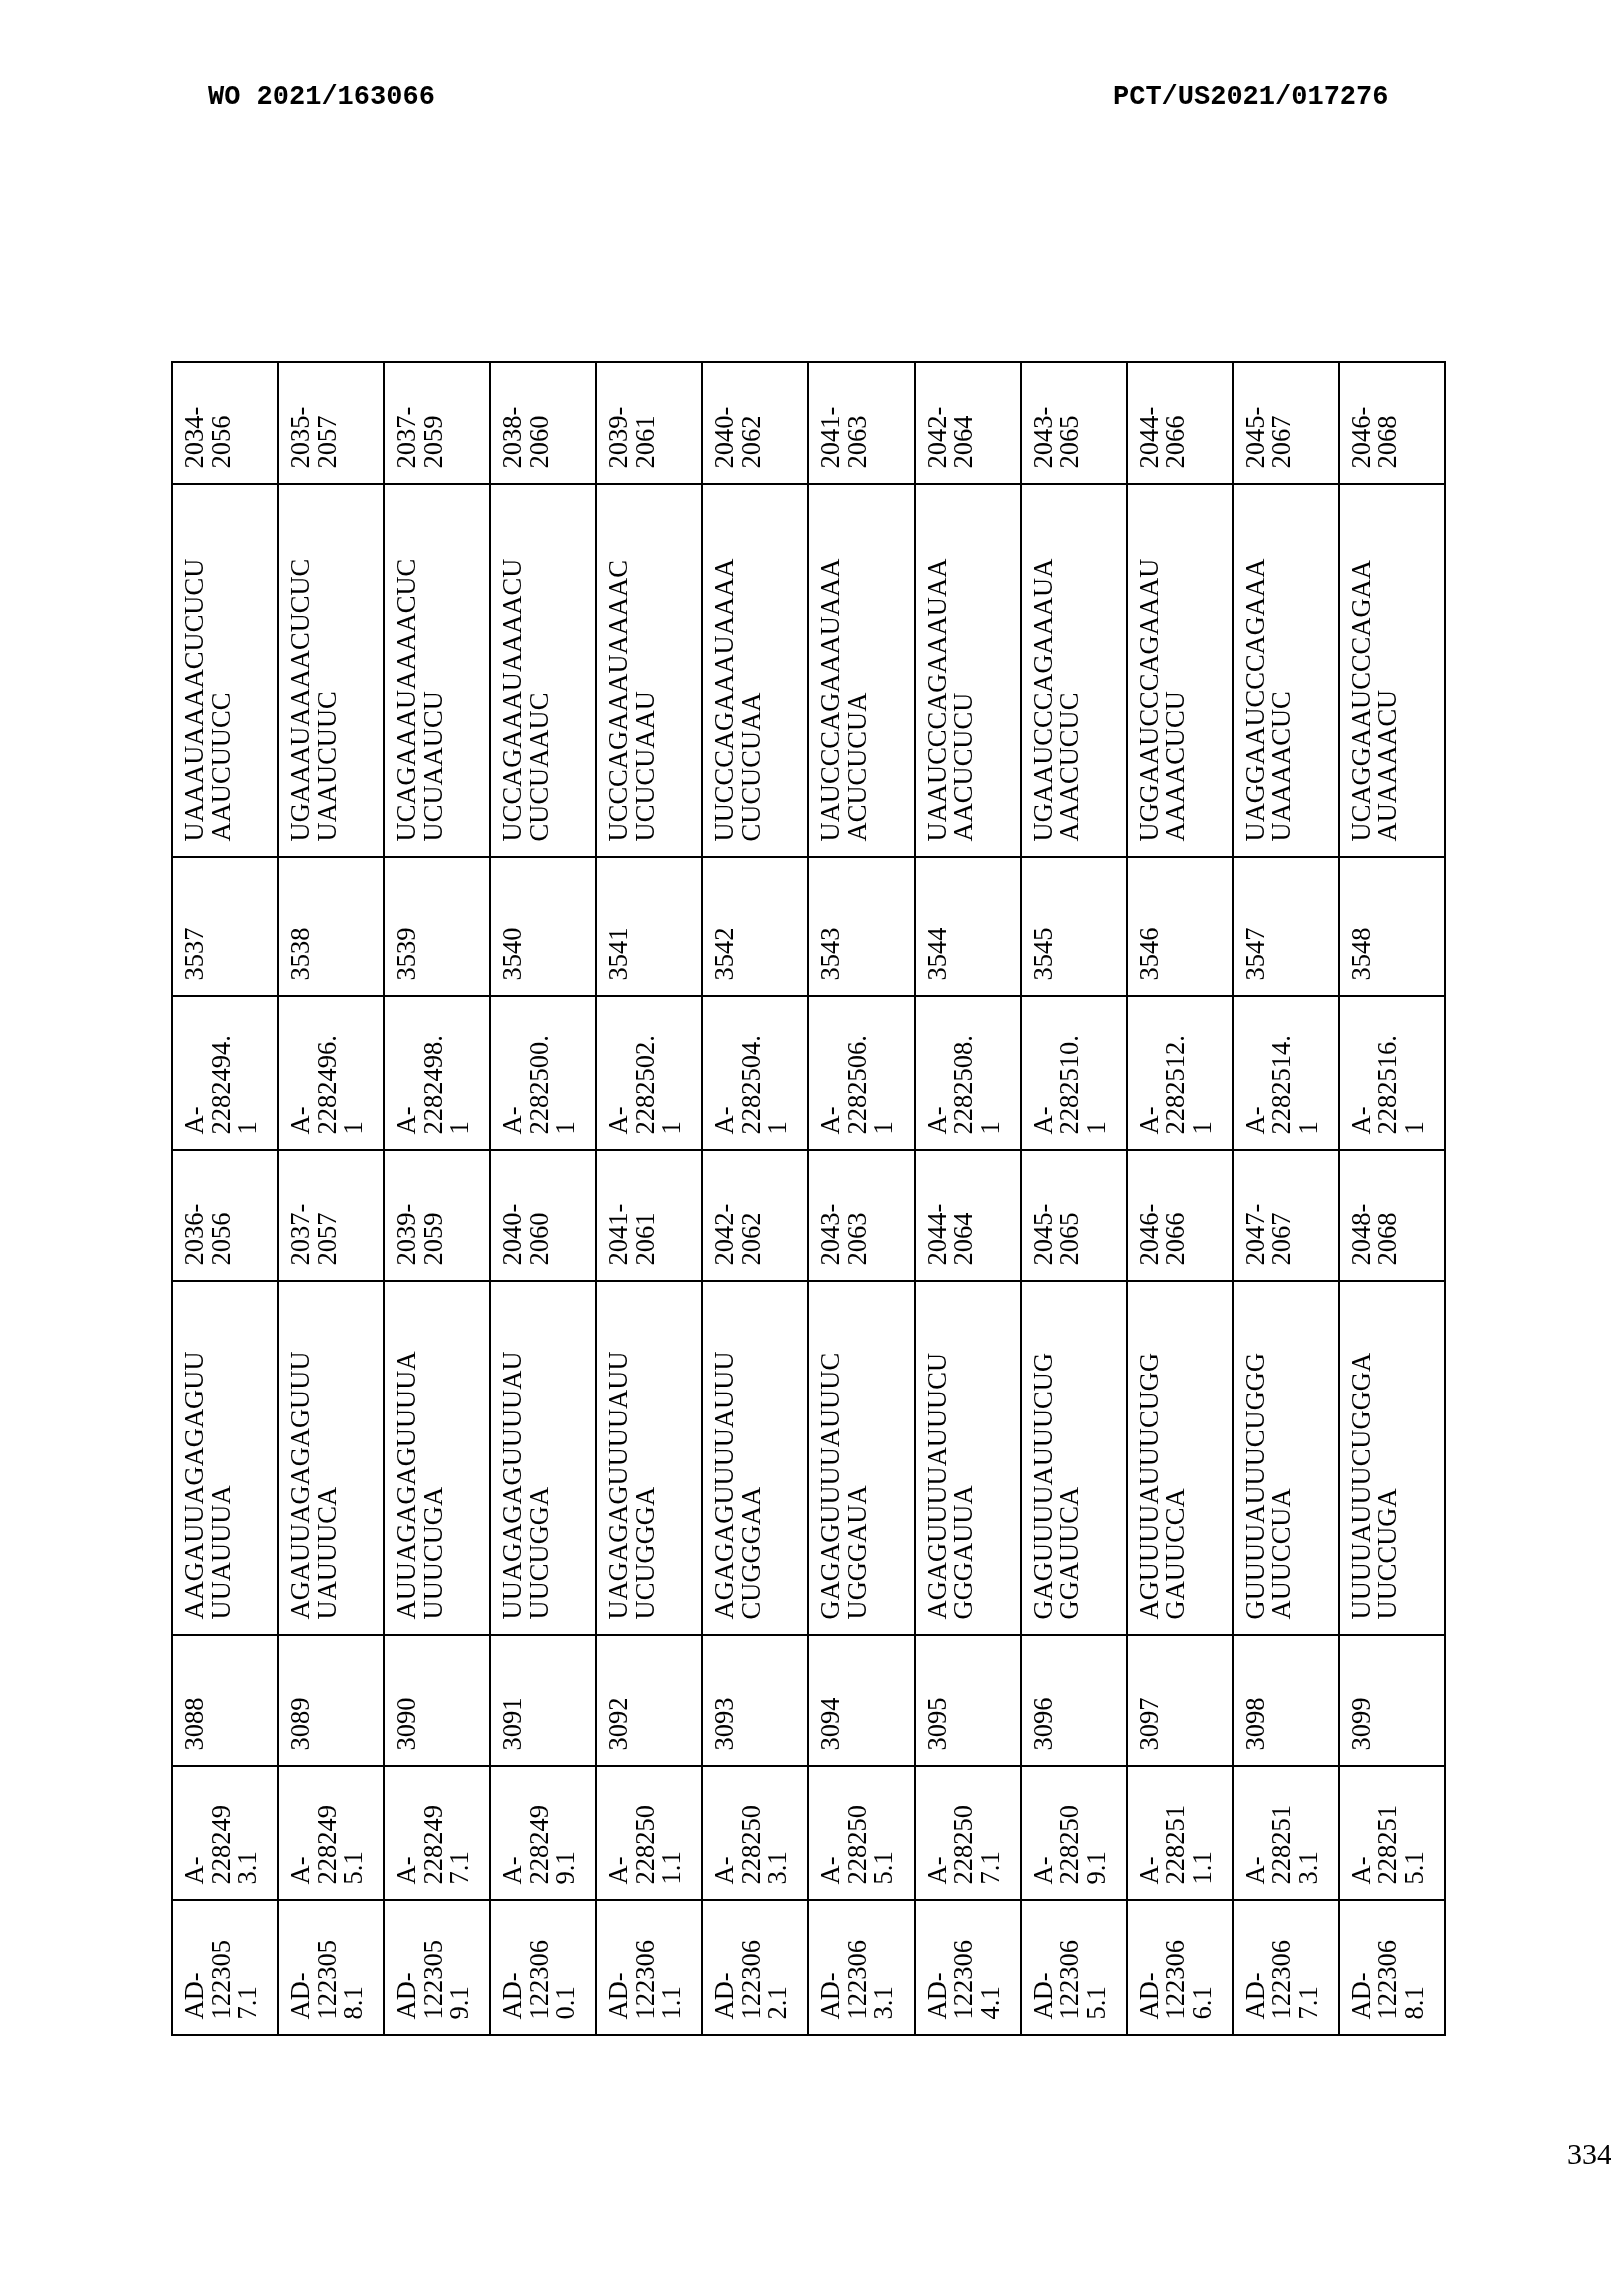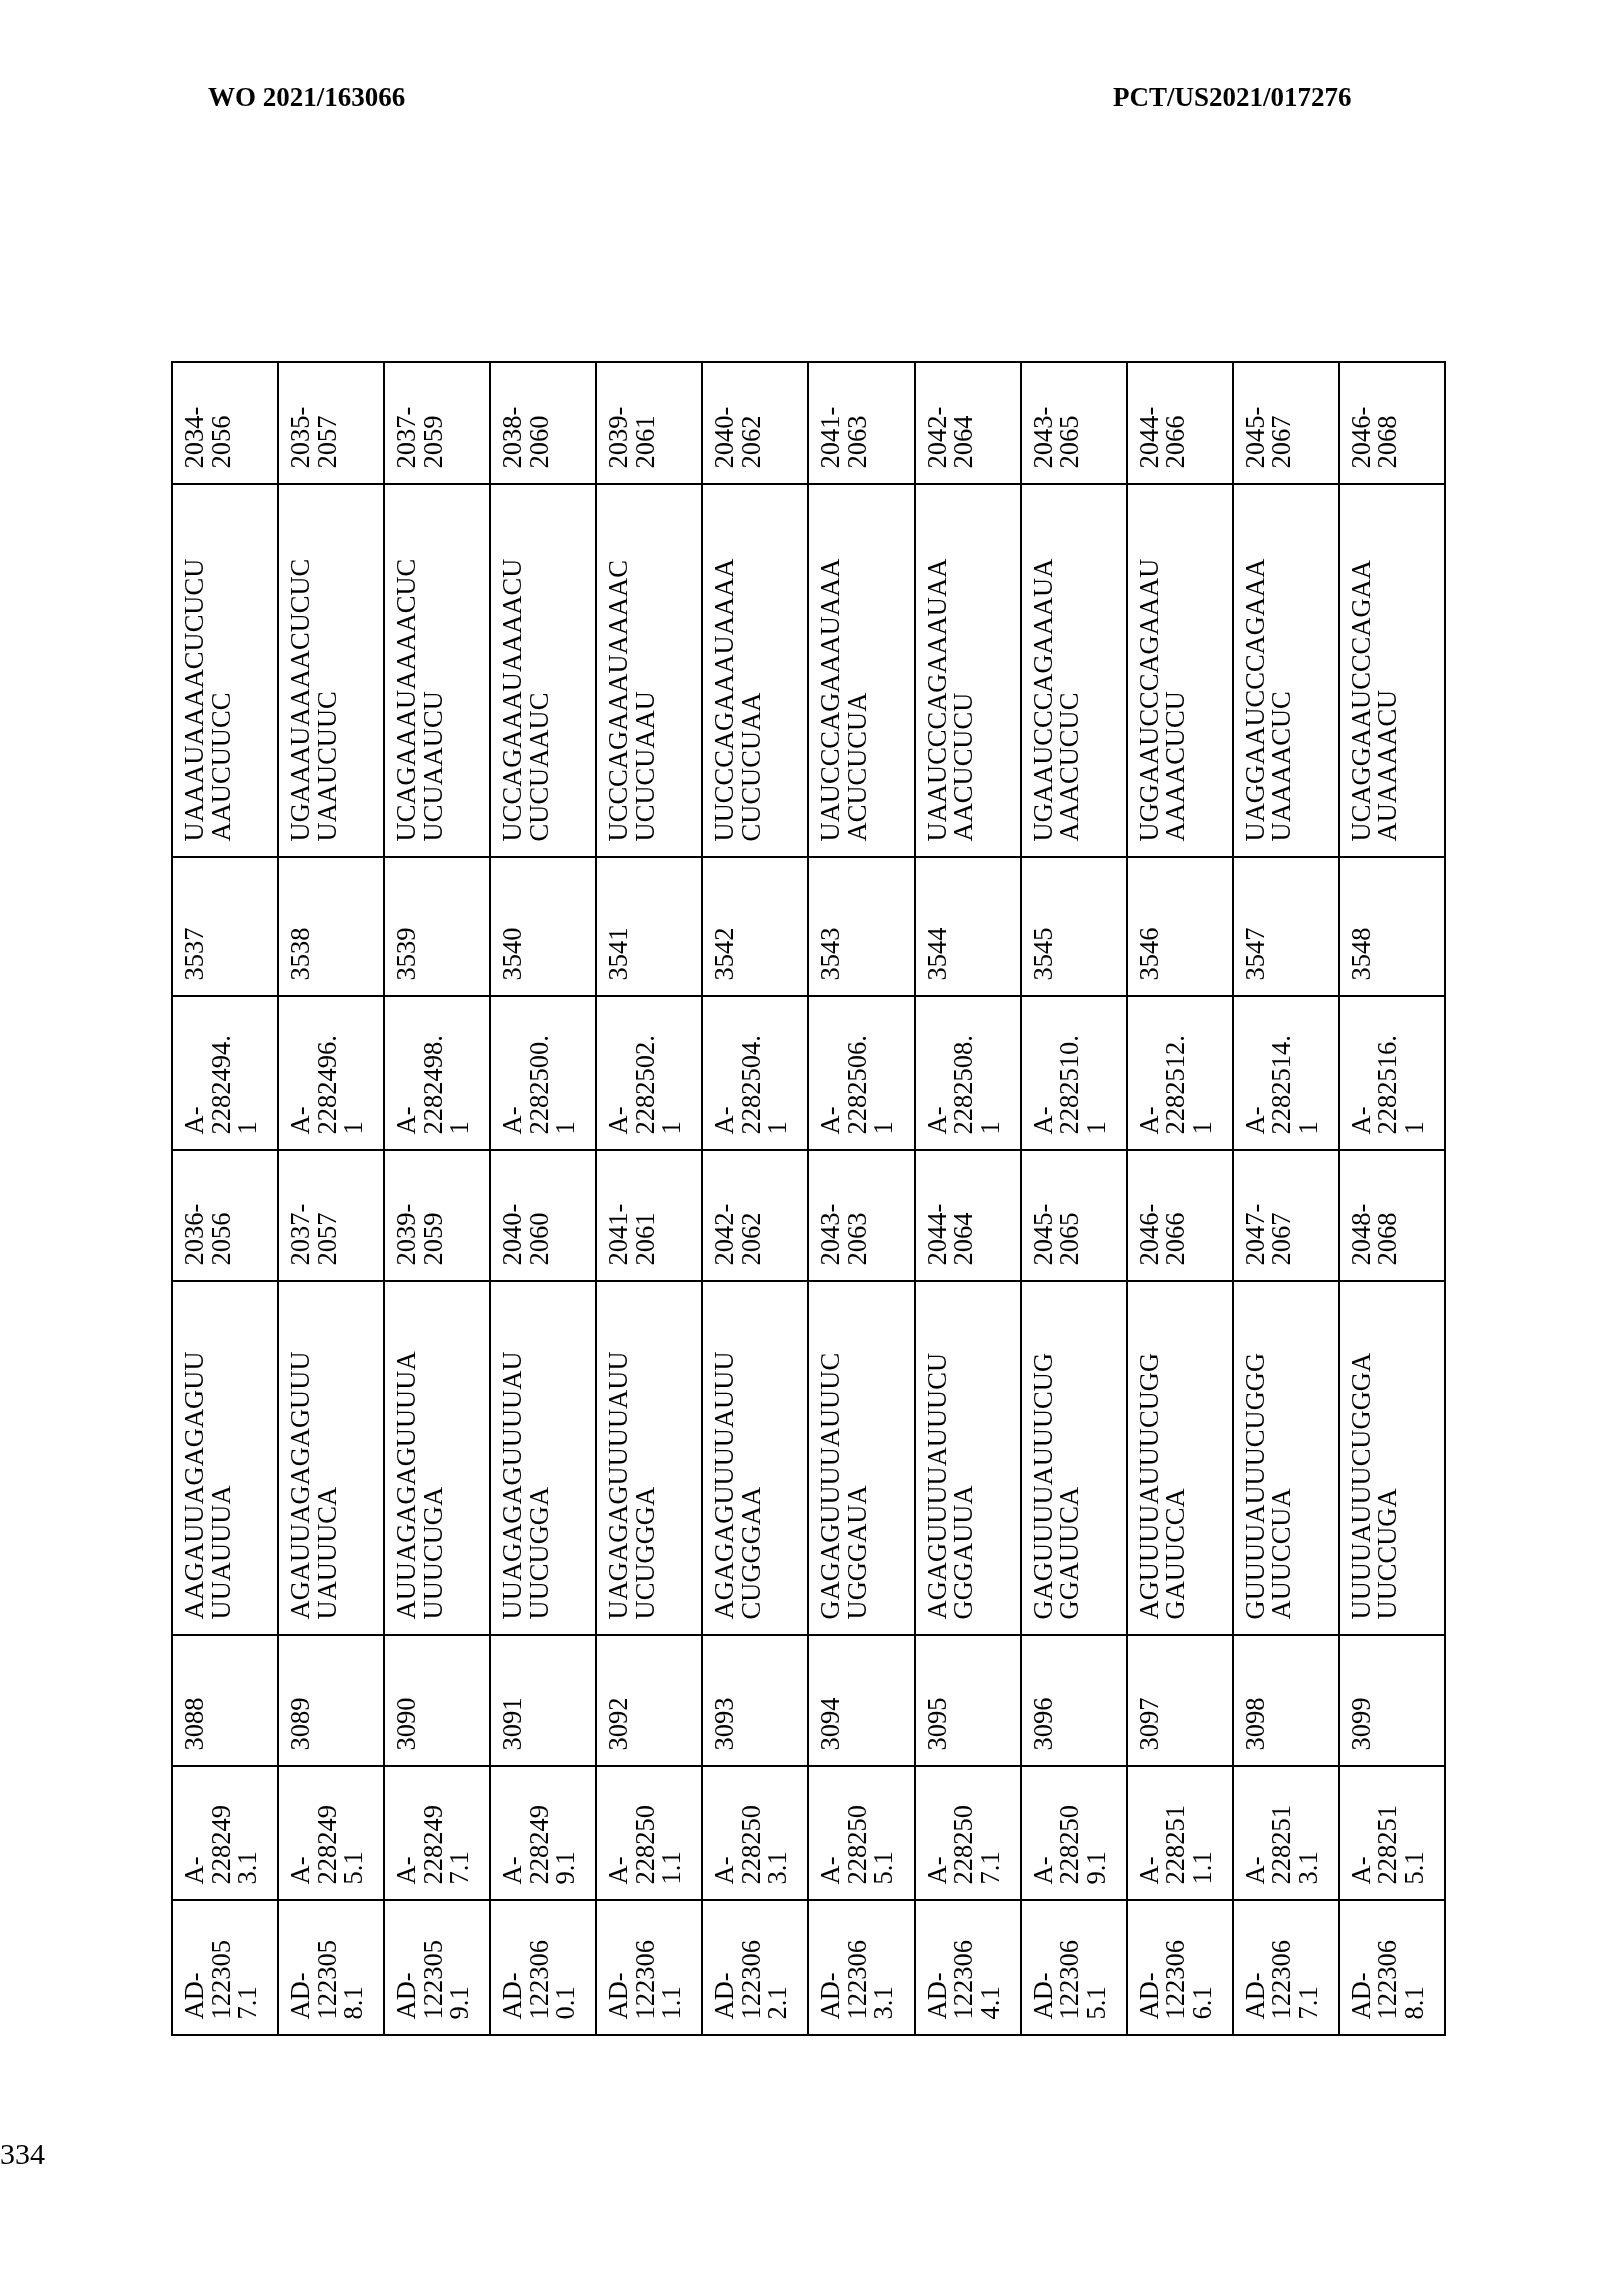--- a/index.html
+++ b/index.html
@@ -1,22 +1,22 @@
 <!DOCTYPE html>
 <html style="font-size:10.6px"><head>
   <meta charset="utf-8">
   <style>
     html, body { margin: 0; padding: 0; background: #ffffff; }
     body { width: 1612px; height: 2295px; position: relative; overflow: hidden;
            font-family: "Liberation Serif", "DejaVu Serif", serif; color: #000; }
     .hdr { position: absolute; top: 82px; font-weight: bold; font-size: 27px;
-           font-family: Liberation Serif, serif; letter-spacing: 0px; }
+           font-family: Liberation Mono, monospace; letter-spacing: 0px; }
     .hdr-left { left: 208px; }
     .hdr-right { left: 1113px; }
-    .page-num { position: absolute; top: 2137px; left: 0; width: 1612px; text-align: left;
+    .page-num { position: absolute; top: 2137px; left: 0; width: 1612px; text-align: right;
                 font-size: 30px; font-family: "Liberation Serif", serif; }
     
     .rot-wrap { position: absolute; left: 171px; top: 2036px; width: 1675px; height: 1275px;
                 transform-origin: 0 0; transform: rotate(-90deg); }
     table.seq { border-collapse: collapse; width: 1675px; height: 1275px; table-layout: fixed;
                 font-family: "Liberation Serif", serif; font-size: 26.5px; line-height: 1.0; }
     table.seq td { border: 2px solid #000; vertical-align: top; padding: 8px 8px 4px 14.6px;
                    text-align: left; word-break: break-all; overflow-wrap: anywhere; }
     table.seq tr:first-child td { border-top-width: 2.7px; }
     table.seq tr:last-child td { border-bottom-width: 2.7px; }

